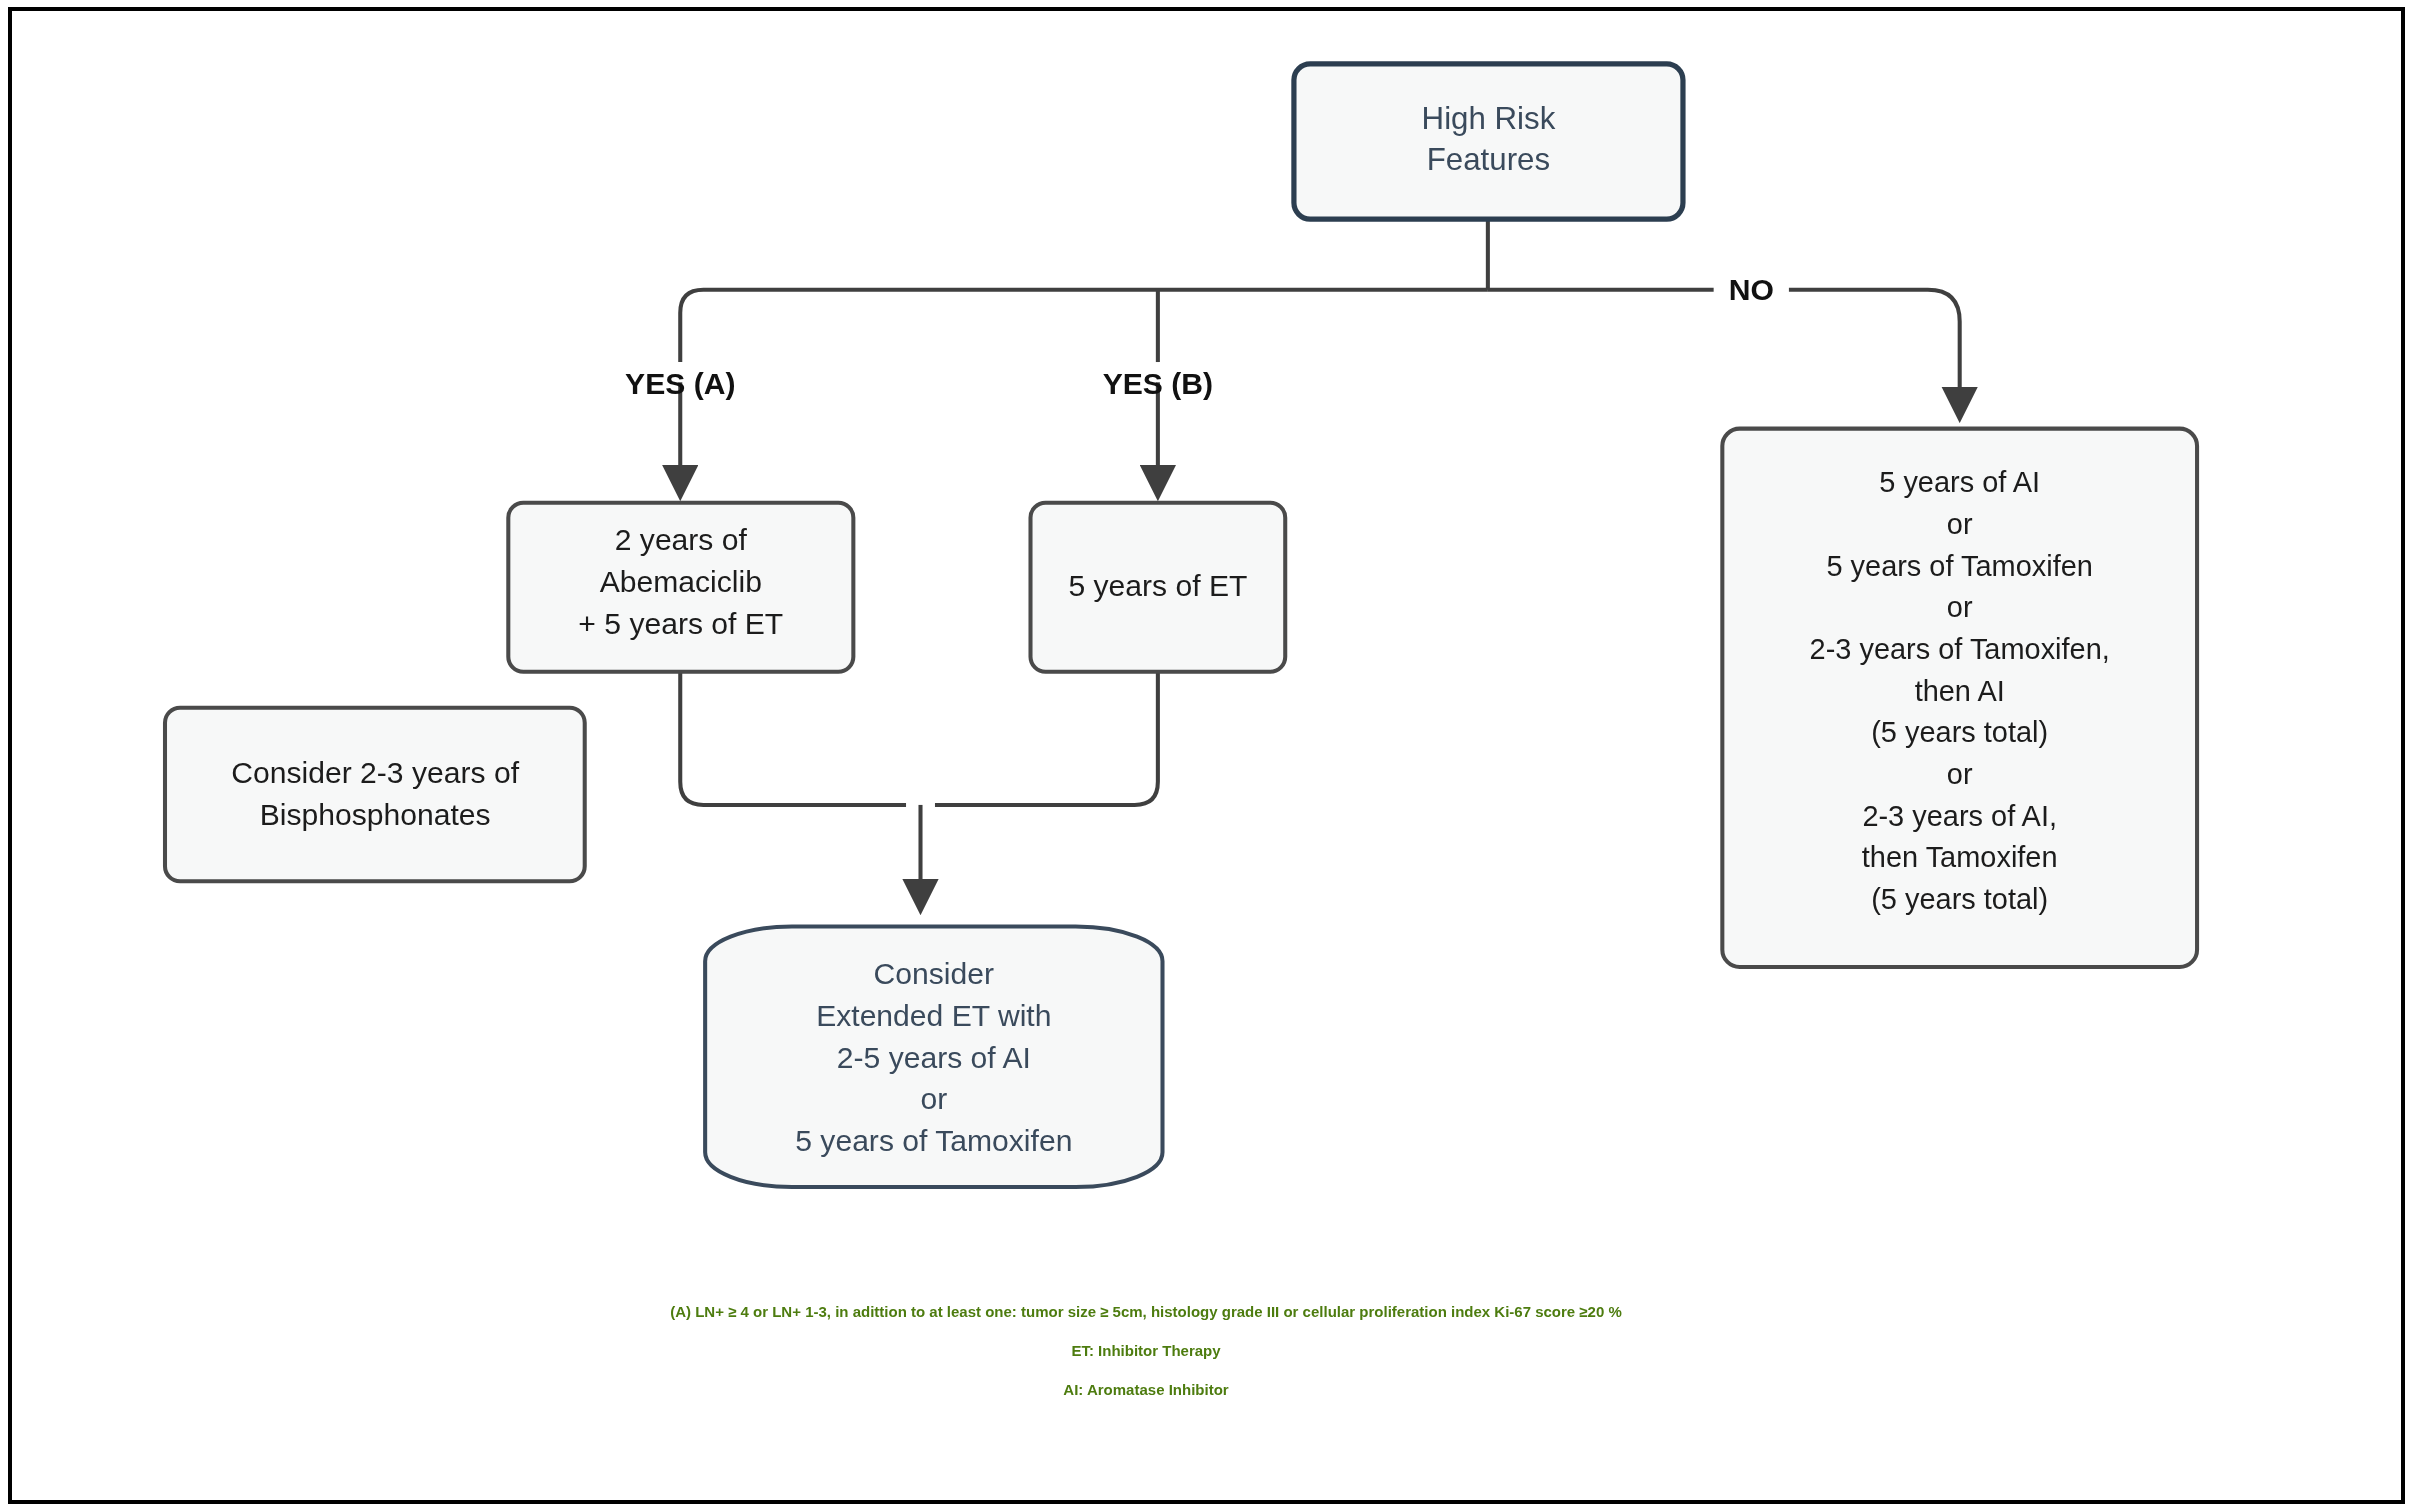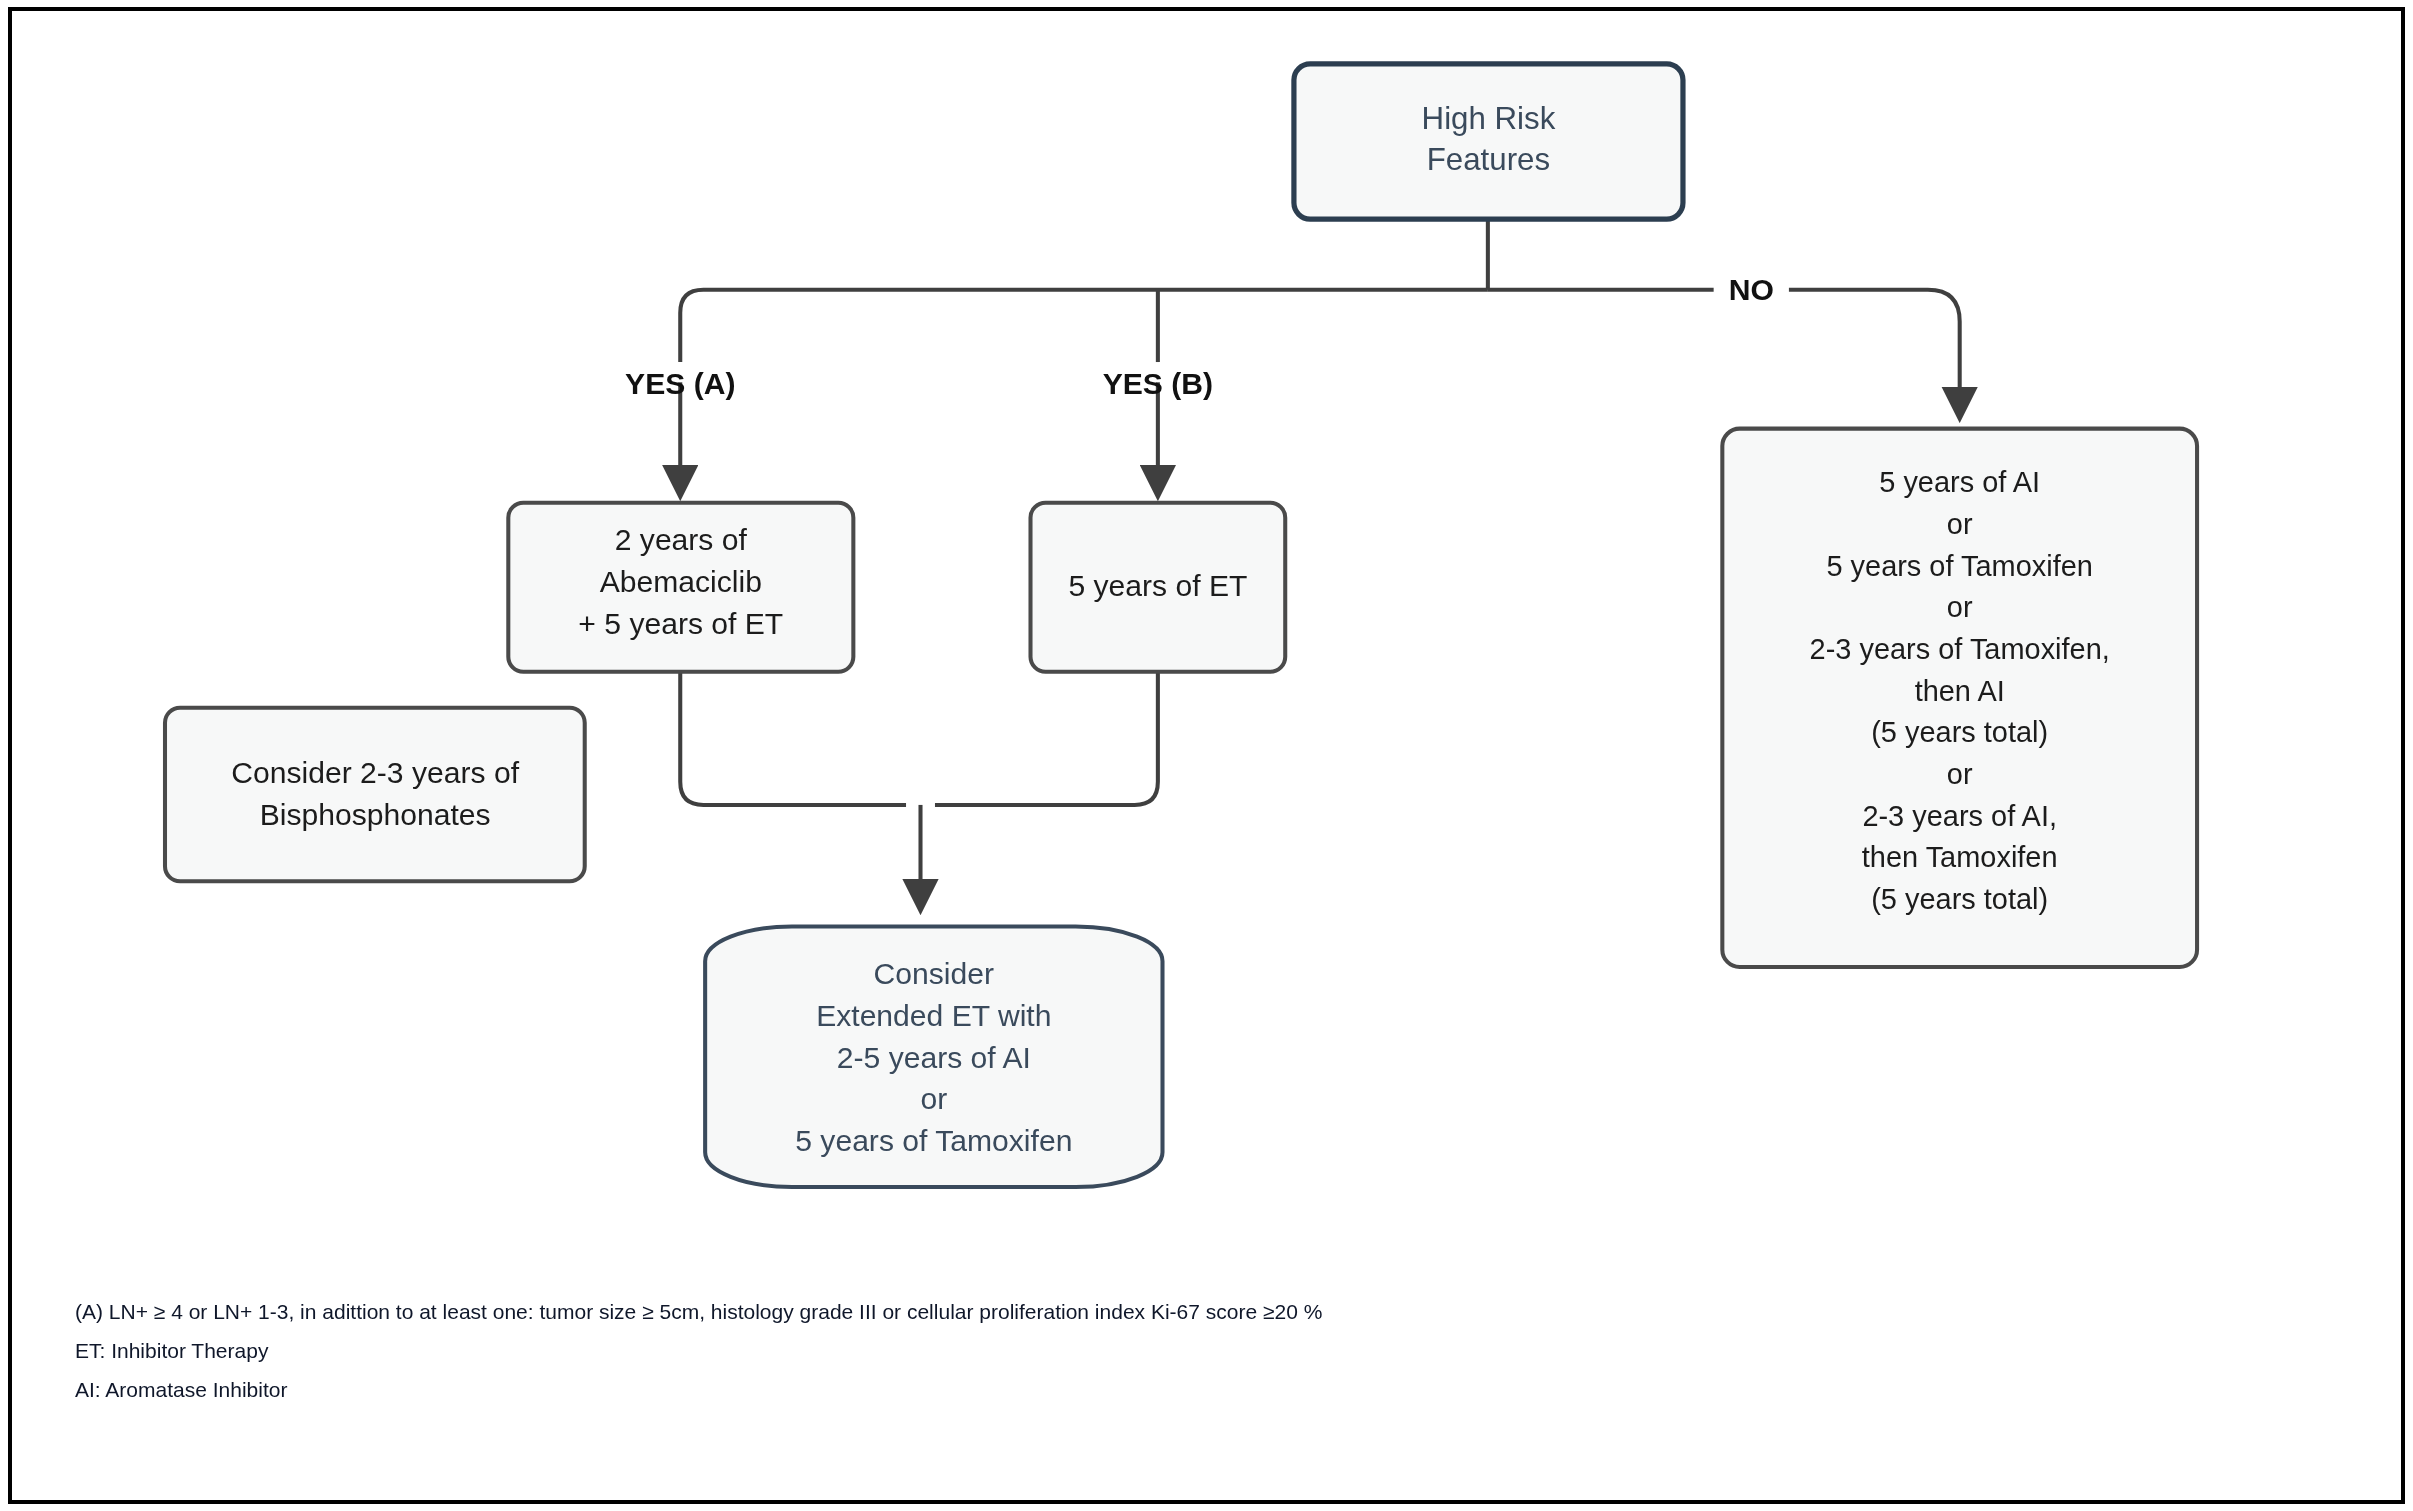--- a/index.html
+++ b/index.html
@@ -1,22 +1,22 @@
 <!DOCTYPE html>
 <html style="font-size:9.3px"><head>
 <meta charset="utf-8">
 <style>
   html,body{margin:0;padding:0;background:#ffffff;}
   body{font-family:"Liberation Sans", sans-serif;}
-  #page{position:relative;width:2413px;height:1512px;background:#ffffff;overflow:hidden;}
+  #page{position:relative;width:2413px;height:1512px;background:#ffffff;overflow:hidden;text-align:center;}
   #frame{position:absolute;left:7.5px;top:7px;width:2397px;height:1497px;border:4px solid #000000;box-sizing:border-box;background:#ffffff;}
   #flow{position:absolute;left:0;top:0;width:2413px;height:1512px;}
   .node-text{font-family:"Liberation Sans", sans-serif;}
   .footnotes{position:absolute;left:75px;top:1292px;width:2142px;}
-  .fn-line{font-family:"Liberation Sans", sans-serif;font-size:21px;line-height:39px;color:#0f172a;white-space:pre;}
+  .fn-line{font-family:"Liberation Sans", sans-serif;font-size:15px;line-height:39px;color:#4d7c0f;white-space:pre;font-weight:bold;}
 </style>
 </head>
 <body>
 
 <div id="page">
   <div id="frame"></div>
 
   <svg id="flow" viewBox="0 0 4168 2611">
     <defs>
       <marker id="arrow" viewBox="0 0 12 12" refX="10" refY="6" markerWidth="9" markerHeight="9" orient="auto-start-reverse">

